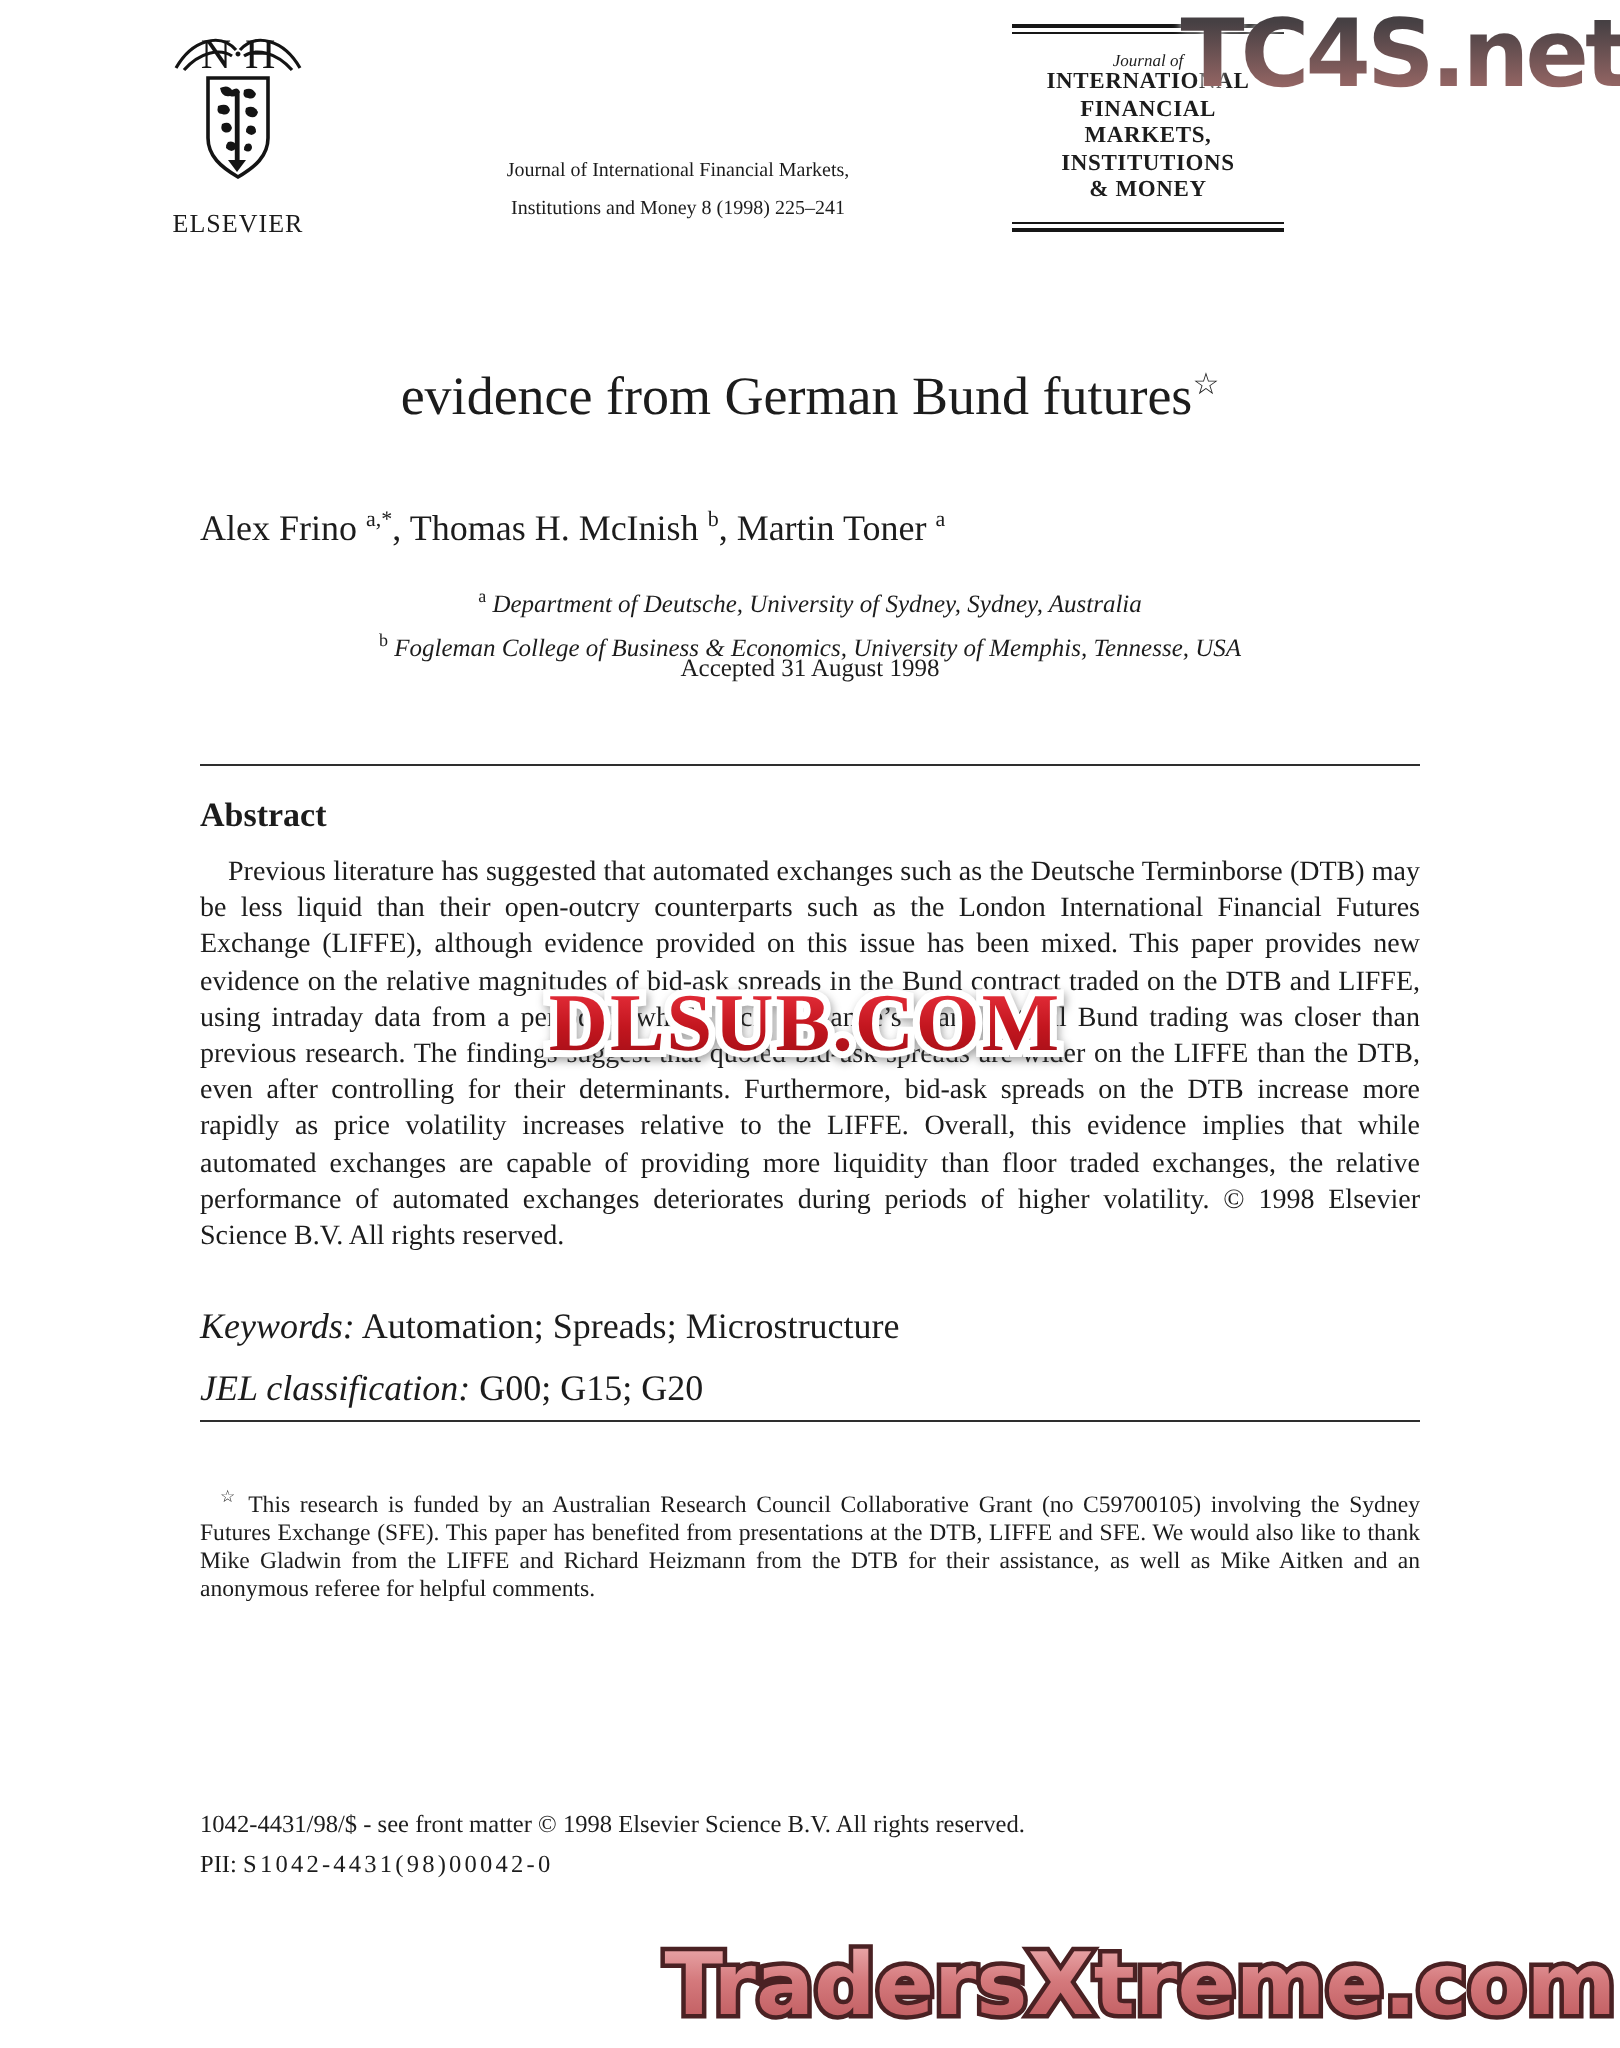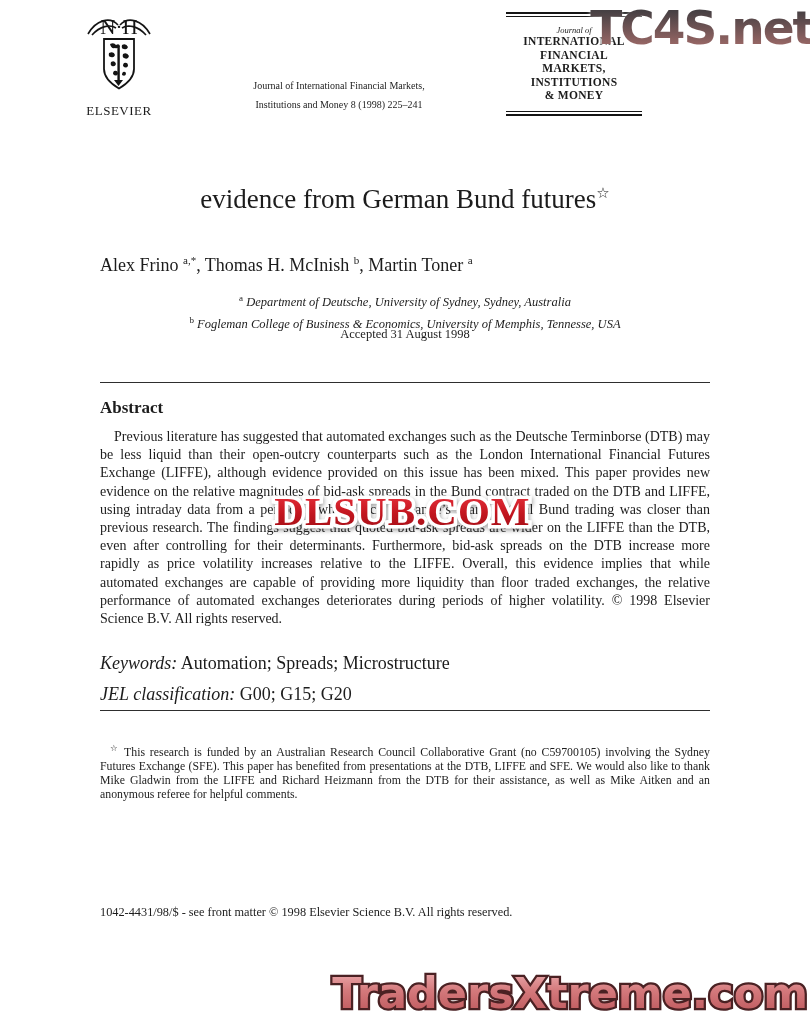--- a/index.html
+++ b/index.html
@@ -145,20 +145,21 @@
   <div class="kv jel"><span class="lbl">JEL classification:</span><span> G00; G15; G20</span></div>
 
   <div class="hrule hr2"></div>
 
   <div class="footnotes">
     <p><sup>☆</sup><span> This research is funded by an Australian Research Council Collaborative Grant (no C59700105) involving the Sydney Futures Exchange (SFE). This paper has benefited from presentations at the DTB, LIFFE and SFE. We would also like to thank Mike Gladwin from the LIFFE and Richard Heizmann from the DTB for their assistance, as well as Mike Aitken and an anonymous referee for helpful comments.</span></p>
   </div>
 
   <div class="imprint">
     <div>1042-4431/98/$ - see front matter © 1998 Elsevier Science B.V. All rights reserved.</div>
+    <div><span>PII: </span><span class="pii-num">S1042-4431(98)00042-0</span></div>
   </div>
 
   <div class="wm wm-traders">
     <span class="wm-glow">TradersXtreme.com</span>
     <span class="wm-dark">TradersXtreme.com</span>
     <span class="wm-fill">TradersXtreme.com</span>
   </div>
 
 </div>
 

